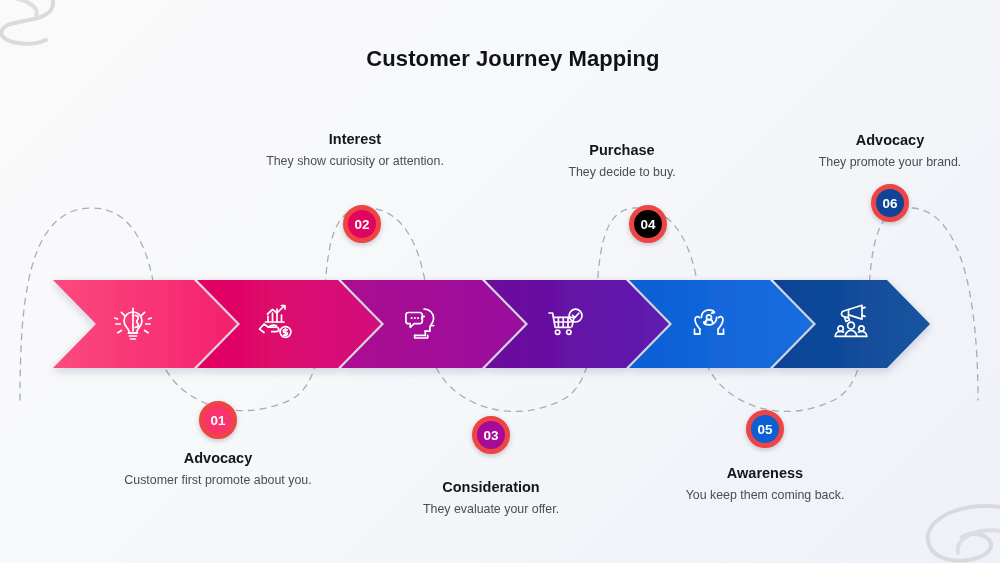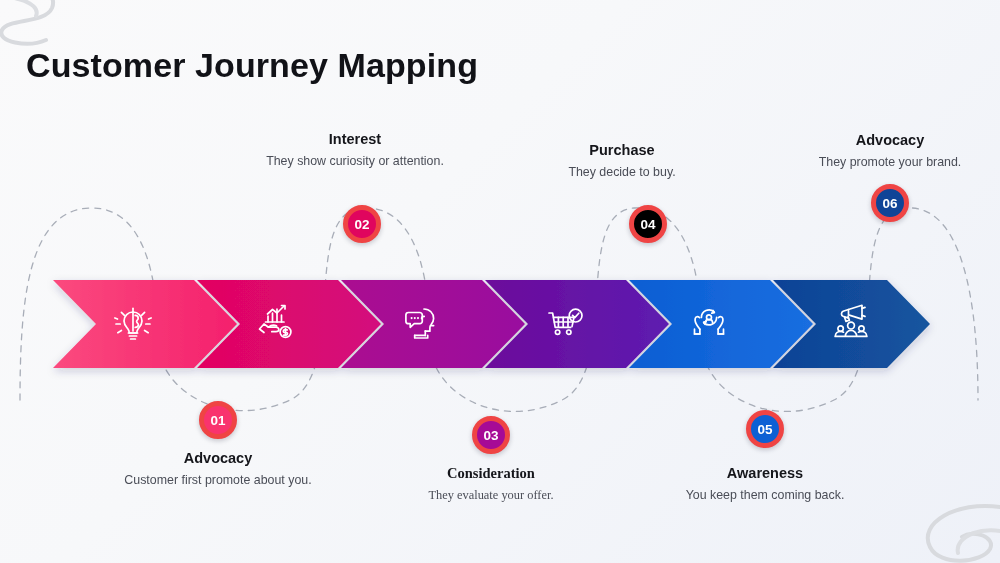--- a/index.html
+++ b/index.html
@@ -12,22 +12,22 @@
   .canvas{position:absolute;inset:0;}
 
   
   .deco{position:absolute;pointer-events:none;}
   .deco-tl{left:-18px;top:-26px;}
   .deco-br{right:-10px;bottom:-22px;}
 
   
   .title{
     position:absolute;left:0;right:0;top:46px;
-    text-align:left;
-    font-size:34px;font-weight:bold;color:#111217;
+    text-align:center;
+    font-size:22px;font-weight:bold;color:#111217;
     letter-spacing:.1px;
     padding-left:26px;
   }
 
   
   .layer{position:absolute;left:0;top:0;width:1000px;height:563px;}
 
   
   .step-text{position:absolute;text-align:center;width:260px;}
   .step-title{
@@ -224,21 +224,21 @@
     <span>02</span>
   </div>
   <div class="step-text" style="left:225px;top:131px;">
     <p class="step-title">Interest</p>
     <p class="step-desc">They show curiosity or attention.</p>
   </div>
 
   <div class="badge" style="left:472px;top:416px;background:#a60a96;">
     <span>03</span>
   </div>
-  <div class="step-text" style="left:361px;top:465px;font-family:Liberation Serif, serif;">
+  <div class="step-text" style="left:361px;top:479px;">
     <p class="step-title">Consideration</p>
     <p class="step-desc">They evaluate your offer.</p>
   </div>
 
   <div class="badge" style="left:629px;top:205px;background:#000000;">
     <span>04</span>
   </div>
   <div class="step-text" style="left:492px;top:142px;">
     <p class="step-title">Purchase</p>
     <p class="step-desc">They decide to buy.</p>

